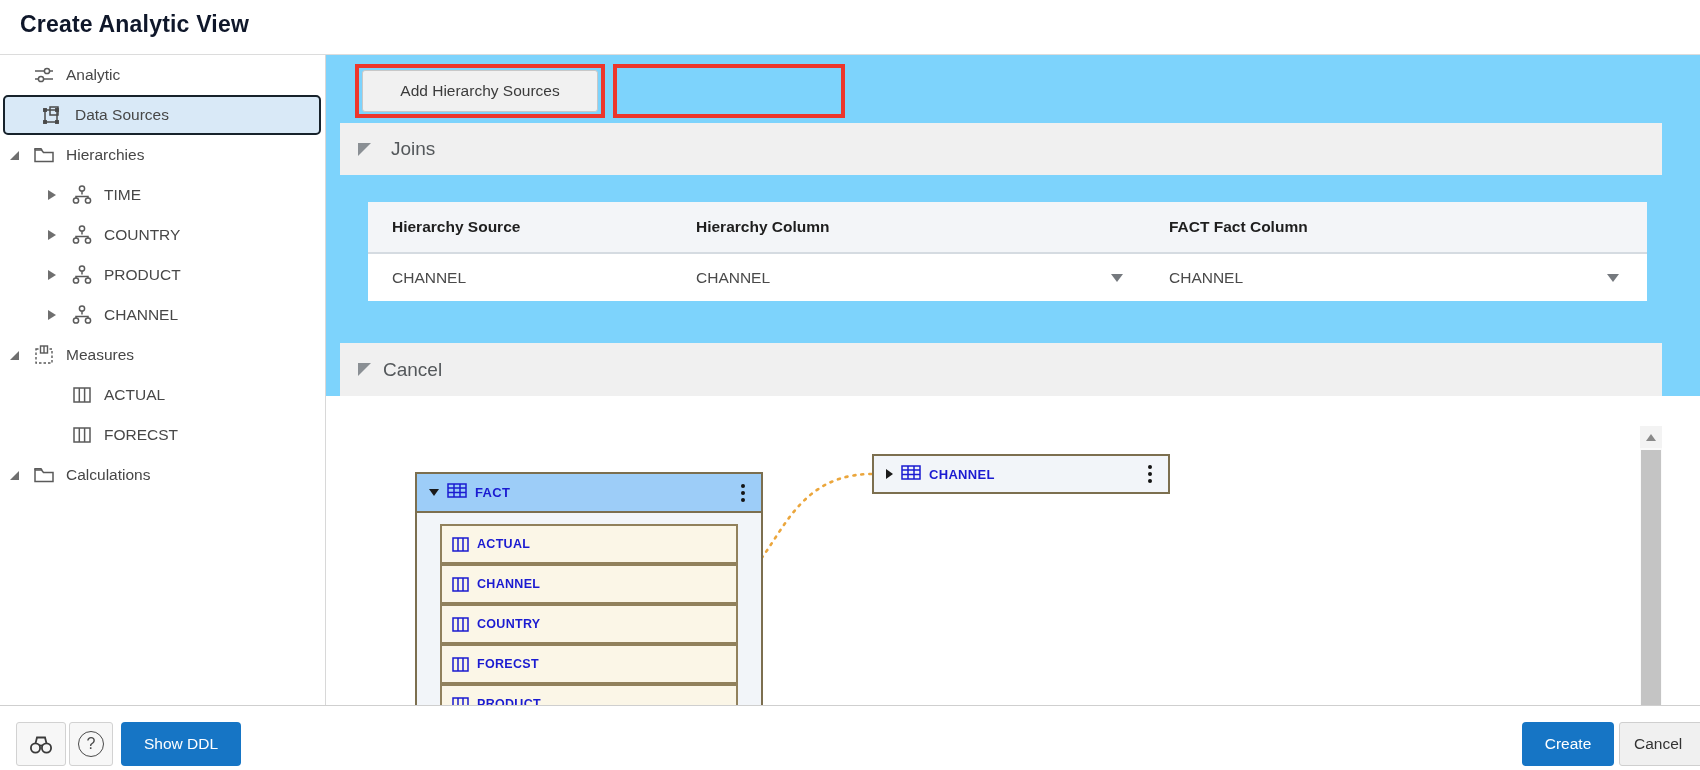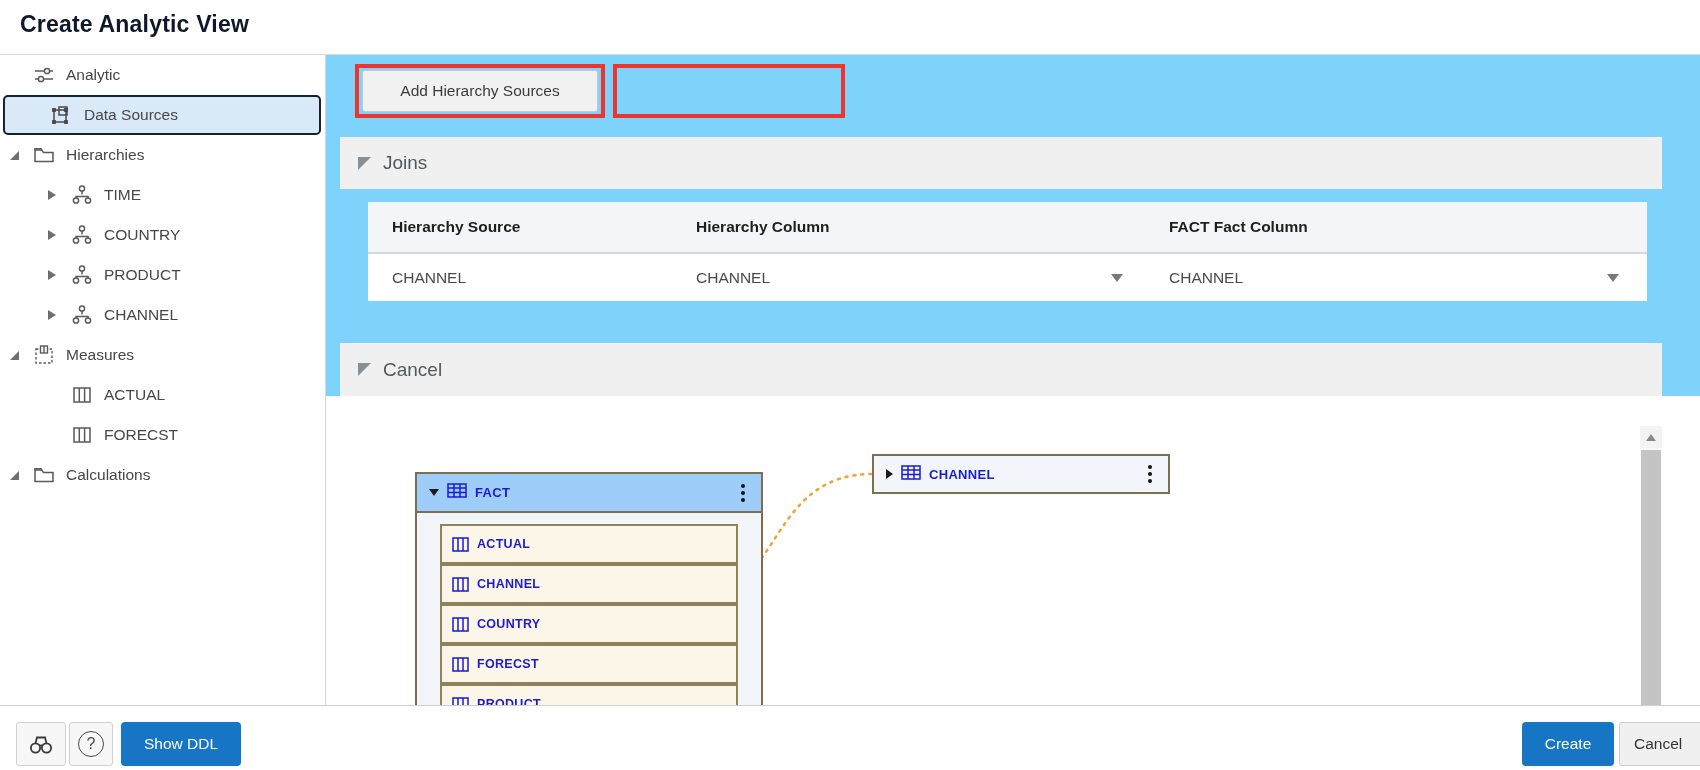--- a/index.html
+++ b/index.html
@@ -8,40 +8,40 @@
   #app { position: relative; width: 1700px; height: 770px; background: #fff; }
 
   
   .app-title { position: absolute; left: 20px; top: 11px; font-size: 23px; font-weight: 600; color: #0f172a; letter-spacing: .2px; }
   .title-divider { position: absolute; left: 0; top: 54px; width: 1700px; height: 1px; background: #dcdcdc; }
 
   
   .sidebar { position: absolute; left: 0; top: 55px; width: 326px; height: 650px; background: #fff; border-right: 1px solid #d8d8d8; padding-top: 0; }
   .tree-row { position: relative; display: flex; align-items: center; height: 40px; padding-left: 10px; cursor: default; }
   .tree-row.level1 { padding-left: 48px; }
-  .tree-row.selected { background: #d9e9f7; border: 2px solid #17222b; border-radius: 5px; margin: 0 4px 0 3px; padding-left: 23px; }
+  .tree-row.selected { background: #d9e9f7; border: 2px solid #17222b; border-radius: 5px; margin: 0 4px 0 3px; padding-left: 14px; }
   .marker-slot { width: 22px; display: flex; align-items: center; flex: 0 0 22px; }
   .tri-expanded { width: 0; height: 0; border-bottom: 9px solid #6f6f6f; border-left: 9px solid transparent; }
   .tri-collapsed { width: 0; height: 0; border-left: 8px solid #6f6f6f; border-top: 5px solid transparent; border-bottom: 5px solid transparent; }
   .tree-icon { width: 24px; height: 22px; flex: 0 0 24px; margin-right: 10px; display: flex; align-items: center; justify-content: center; }
   .tree-label { font-size: 15.5px; color: #474747; white-space: nowrap; }
 
   
   .content { position: absolute; left: 326px; top: 55px; width: 1374px; height: 650px; background: #7dd3fc; }
 
   .annotation-box { position: absolute; border: 4px solid #ec352c; background: transparent; pointer-events: none; }
   .anno-add { left: 29px; top: 9px; width: 250px; height: 54px; }
   .anno-remove { left: 287px; top: 9px; width: 232px; height: 54px; }
   .toolbar-btn { position: absolute; display: flex; align-items: center; justify-content: center; background: #f1f1f1; border: 1px solid #c8c8c8; border-radius: 3px; font-size: 15.5px; color: #3b3b3b; cursor: pointer; }
   .btn-add { left: 36px; top: 15px; width: 236px; height: 42px; }
   .btn-remove { left: 294px; top: 15px; width: 218px; height: 42px; }
   .caret-down { width: 0; height: 0; border-top: 7px solid #4a4a4a; border-left: 5.5px solid transparent; border-right: 5.5px solid transparent; margin-left: 12px; }
 
   .section-bar { position: absolute; left: 14px; width: 1322px; height: 52px; background: #f0f0f0; display: flex; align-items: center; padding-left: 18px; cursor: pointer; }
-  .section-joins { top: 82px; }
+  .section-joins { top: 68px; gap: 8px; }
   .section-sources { top: 288px; height: 53px; }
   .section-marker { width: 0; height: 0; border-top: 13px solid #8a8f94; border-right: 13px solid transparent; margin-right: 12px; }
   .section-title { font-size: 19px; color: #54585b; }
 
   
   .joins-table { position: absolute; left: 42px; top: 147px; width: 1279px; }
   .jt-header { display: flex; background: #f3f5f8; border-bottom: 2px solid #d5dbe1; height: 52px; align-items: center; }
   .jt-header .jt-cell { font-weight: 700; font-size: 15.5px; color: #1e1e1e; }
   .jt-row { display: flex; height: 47px; align-items: center; background: #fff; }
   .jt-cell { padding-left: 24px; font-size: 15.5px; color: #4a4a4a; display: flex; align-items: center; }

